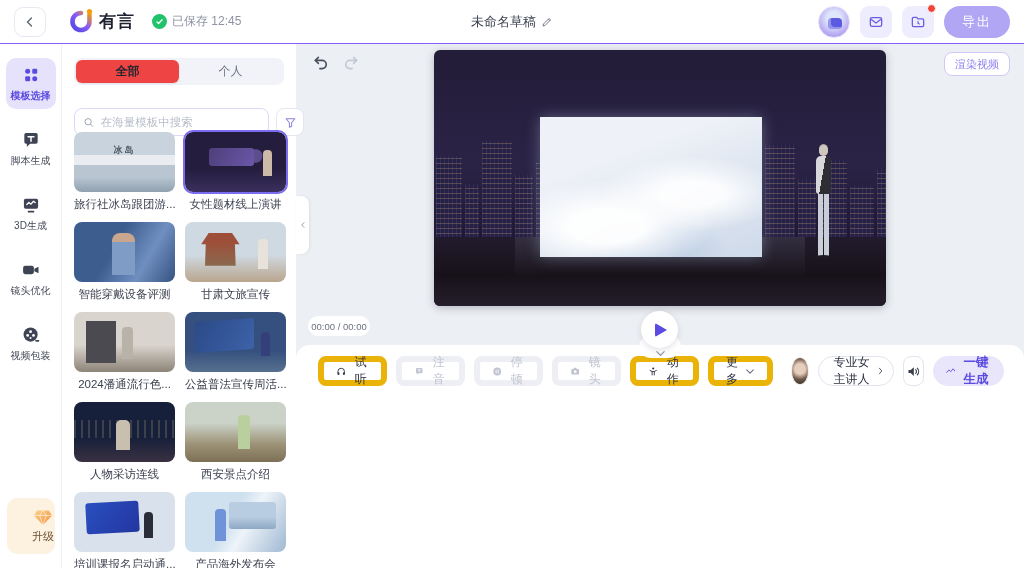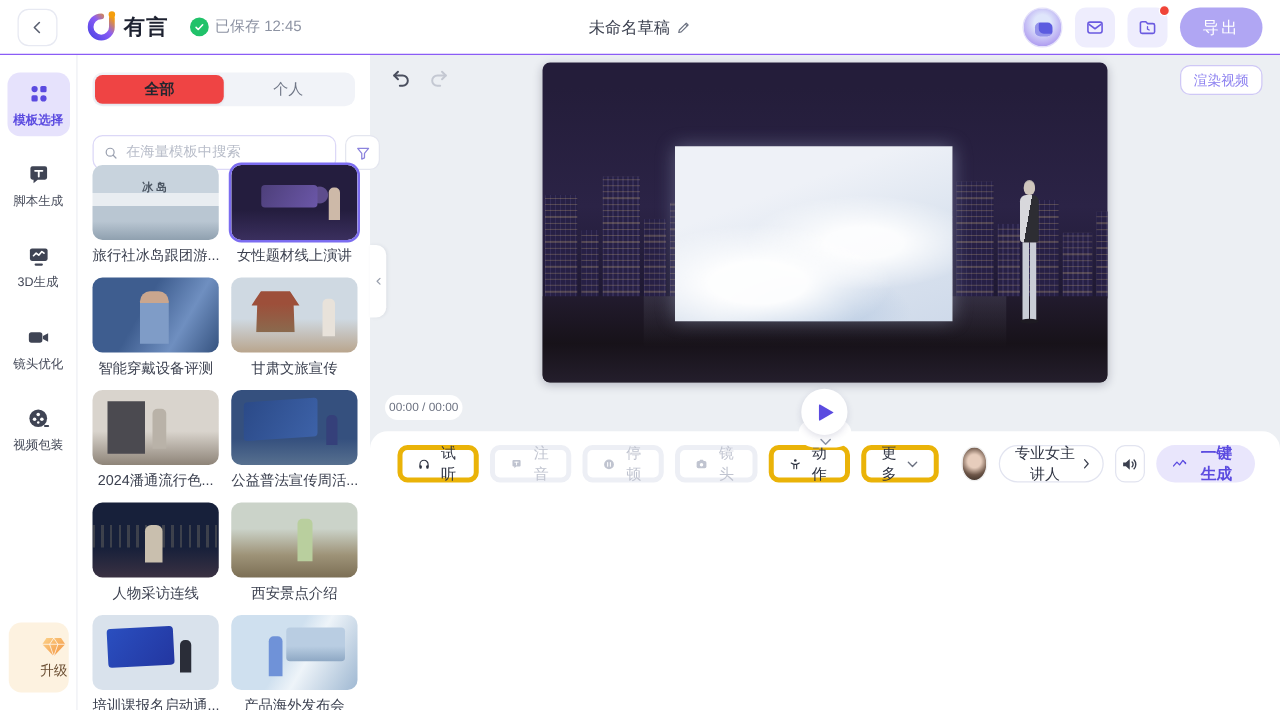--- a/index.html
+++ b/index.html
@@ -99,21 +99,21 @@
   .p-legs { position:absolute; left:6px; top:49px; width:11px; height:62px; background:linear-gradient(90deg,#c9cdd6 0 45%,transparent 45% 55%,#c9cdd6 55% 100%); }
   .p-feet { position:absolute; left:4px; top:110px; width:15px; height:4px; border-radius:50%; background:#1d1a22; }
 
   .time-pill { position:absolute; left:12px; top:272px; width:62px; height:20px; background:#fff; border-radius:10px; font-size:9.5px; color:#6b7180; display:flex; align-items:center; justify-content:center; }
   .play-btn { position:absolute; left:345px; top:267px; width:37px; height:37px; border-radius:50%; background:#fff; box-shadow:0 2px 6px rgba(50,50,100,.15); display:flex; align-items:center; justify-content:center; z-index:6; }
   .play-tri { width:0; height:0; border-left:12px solid #5b4be0; border-top:7.5px solid transparent; border-bottom:7.5px solid transparent; margin-left:3px; border-radius:2px; }
   .sheet-chevron { position:absolute; left:343px; top:292px; width:42px; height:22px; background:#fff; border-radius:10px 10px 12px 12px; display:flex; align-items:flex-end; justify-content:center; color:#8b92a3; z-index:5; padding-bottom:1px; }
 
   .sheet { position:absolute; left:0; top:301px; width:728px; height:223px; background:#fff; border-radius:14px 14px 0 0; }
   .toolbar { position:absolute; left:22px; top:11px; right:20px; height:30px; display:flex; align-items:center; gap:9px; }
-  .tool { height:30px; padding:0 12px; border:4px solid #eab308; border-radius:8px; background:#fff; display:flex; align-items:center; gap:6px; font-size:12px; color:#2e3342; }
+  .tool { height:30px; padding:0 12px; border:6px solid #eab308; border-radius:8px; background:#fff; display:flex; align-items:center; gap:6px; font-size:12px; color:#2e3342; }
   .tool.dis { color:#c0c4d0; border-color:#edeff5; }
   .tool .tchev { margin-left:1px; }
   .tb-spacer { flex:1; }
   .avatar-sm { width:28px; height:28px; border-radius:50%; background:radial-gradient(circle at 50% 42%,#e7cdbc 0 30%,#6d5648 62%,#2f2620 100%); border:1px solid #eee; }
   .speaker-sel { height:30px; padding:0 10px; border:1px solid #e2e4f0; border-radius:15px; background:#fff; display:flex; align-items:center; gap:4px; font-size:12px; color:#2e3342; }
   .vol-btn { width:32px; height:30px; border:1px solid #e2e4f0; border-radius:8px; background:#fff; display:flex; align-items:center; justify-content:center; color:#3a3f4e; }
   .gen-btn { height:30px; padding:0 13px; border-radius:15px; background:#e9e6fc; color:#5b4be0; font-size:12.5px; font-weight:bold; display:flex; align-items:center; gap:6px; }
   .script-box { position:absolute; left:22px; top:49px; width:686px; height:88px; border:1px solid #d9d4f6; border-radius:8px; background:#fcfcff; padding:10px 12px; font-size:13px; color:#23262f; line-height:1.6; }
   .tag { display:inline-block; font-size:10.5px; border-radius:4px; padding:1px 6px; margin-left:6px; vertical-align:1px; }
   .tag-pause { background:#fbe7b8; color:#9a6b16; }

